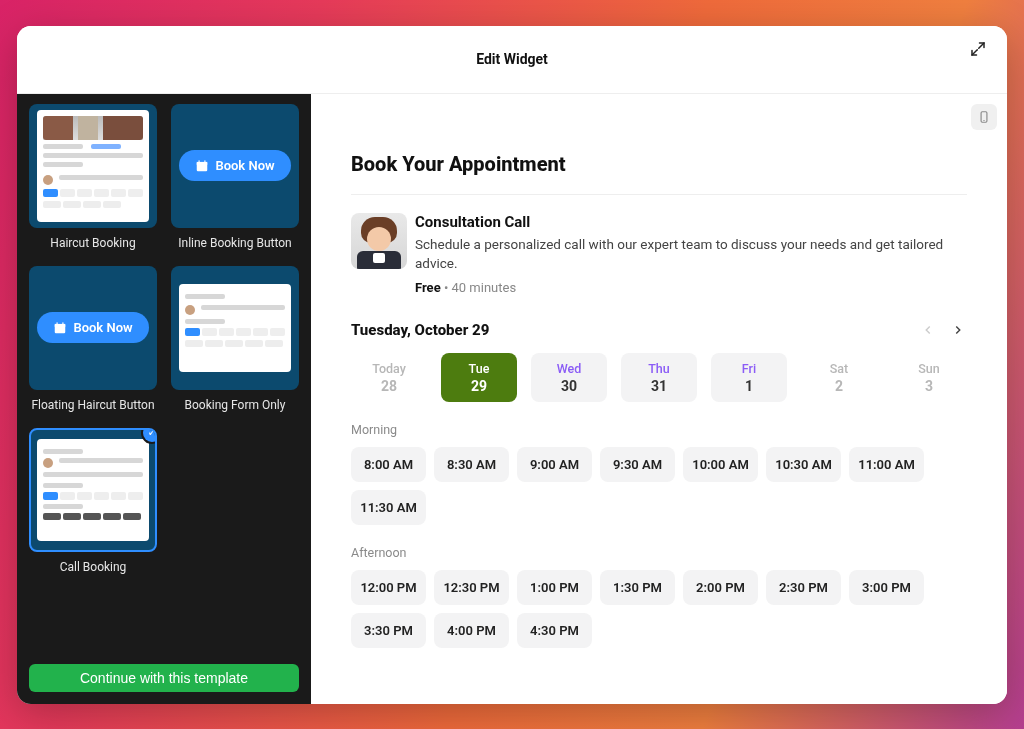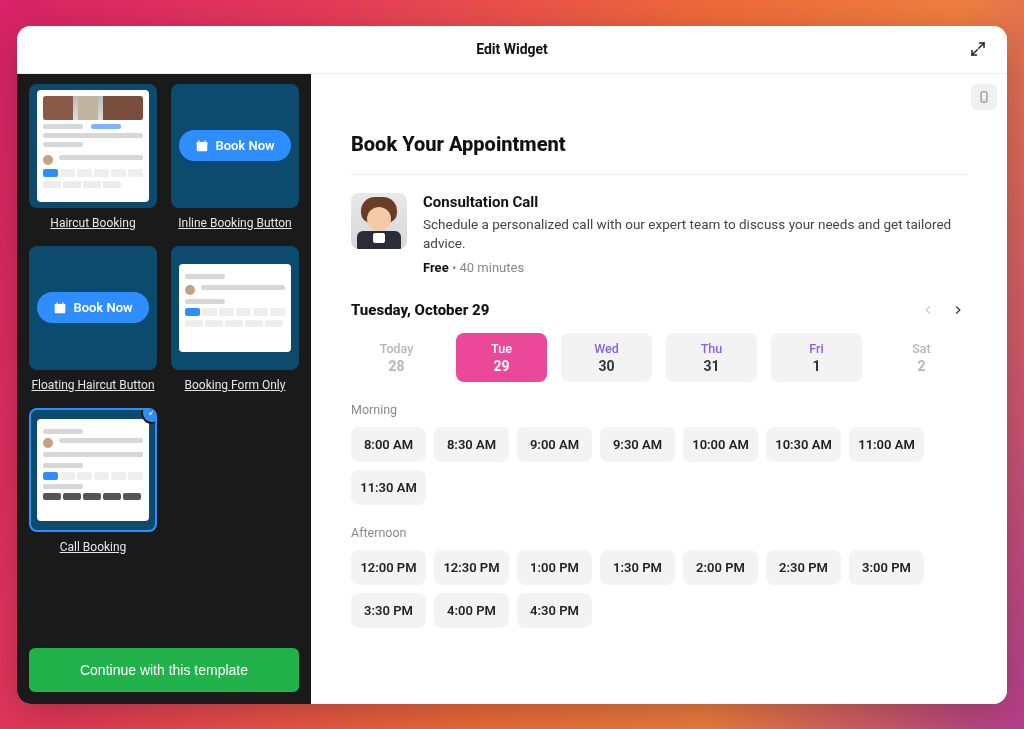--- a/index.html
+++ b/index.html
@@ -18,21 +18,21 @@
     width: 990px;
     height: 678px;
     background: #fff;
     border-radius: 14px;
     overflow: hidden;
     display: flex;
     flex-direction: column;
     box-shadow: 0 10px 40px rgba(0,0,0,0.25);
   }
   .modal-header {
-    height: 48px;
+    height: 68px;
     display: flex;
     align-items: center;
     justify-content: center;
     position: relative;
     border-bottom: 1px solid #eee;
     background:#fff;
   }
   .modal-title { font-size: 14px; font-weight: 700; color:#111; }
   .expand-icon { position: absolute; right: 16px; top: 14px; width: 22px; height: 22px; color:#222; cursor:pointer;}
   .modal-body { flex: 1; display: flex; overflow:hidden; }
@@ -64,28 +64,28 @@
     position:relative;
   }
   .template-card.selected .thumb { border-color:#2f8eff; }
   .sel-badge {
     position:absolute; top:-6px; right:-6px;
     width:18px;height:18px;border-radius:50%;
     background:#2f8eff;display:flex;align-items:center;justify-content:center;
     color:#fff;font-size:11px;
     box-shadow:0 0 0 2px #1a1a1a;
   }
-  .template-label { color:#e6e6e6; font-size:12px; margin-top:8px; text-align:center;text-decoration:underline;}
+  .template-label { color:#e6e6e6; font-size:12px; margin-top:8px; text-align:center;}
   .continue-btn {
     margin: 10px 2px 2px 2px;
     background:#22b24c;
     color:#fff;
     border:none;
     border-radius:6px;
-    height:44px;
+    height:28px;
     font-size:14px;
     font-weight:500;
     cursor:pointer;
   }
   
   .mock-page { background:#fff; width:112px; border-radius:4px; padding:6px; position:relative;}
   .mock-header{height:24px;background:linear-gradient(0deg,#ddd,#bbb);border-radius:3px 3px 0 0;display:flex;}
   .mock-header .sofa{flex:1;background:linear-gradient(90deg,#8a5a46 0 30%,transparent 30% 35%,#c0b39f 35% 55%,transparent 55% 60%,#7a4e3d 60%);border-radius:3px;}
   .mock-row { display:flex; gap:2px; margin-top:4px; }
   .mock-text { height:5px; background:#d7d7d7; border-radius:2px; flex:1;}
@@ -109,21 +109,21 @@
     padding: 32px 40px 40px 40px;
   }
   .device-toggle {
     position:absolute; top:10px; right:10px;
     width:26px;height:26px;border-radius:6px;
     background:#f0f0f0;display:flex;align-items:center;justify-content:center;
     color:#8a8a8a; cursor:pointer;
   }
   .preview h1{ font-size:20px; font-weight:800; color:#111; margin-top:26px;}
   .divider{height:1px;background:#eee;margin:18px 0;}
-  .service-row{display:flex;gap:16px;align-items:flex-start;}
+  .service-row{display:flex;gap:8px;align-items:flex-start;}
   .avatar{
     width:56px;height:56px;border-radius:8px;overflow:hidden;flex-shrink:0;
     background:linear-gradient(180deg,#e9e9e9 0%,#d6d6d6 100%);
     position:relative;
   }
   .avatar .hair{position:absolute;top:4px;left:10px;right:10px;height:26px;border-radius:14px 14px 10px 10px;background:#6a3e26;}
   .avatar .face{position:absolute;top:14px;left:16px;width:24px;height:24px;border-radius:50%;background:#f3c9a8;}
   .avatar .body{position:absolute;bottom:0;left:6px;right:6px;height:18px;background:#2a2d38;border-radius:6px 6px 0 0;}
   .avatar .collar{position:absolute;bottom:6px;left:22px;width:12px;height:10px;background:#fff;border-radius:2px;}
   .service-info h2{font-size:15px;font-weight:700;color:#111;}
@@ -139,21 +139,21 @@
   .day-cell{
     flex:1; min-width:0;
     background:#f3f3f4;border-radius:8px;
     padding:8px 4px;text-align:center;cursor:pointer;
     display:flex;flex-direction:column;gap:2px;
   }
   .day-cell .dow{font-size:12.5px;color:#8b5cf6;font-weight:500;}
   .day-cell .dom{font-size:14px;color:#333;font-weight:700;}
   .day-cell.disabled .dow,.day-cell.disabled .dom{color:#b7b7b7;}
   .day-cell.disabled{background:#fff;cursor:default;}
-  .day-cell.selected{background:#ec4899;}
+  .day-cell.selected{background:#4d7c0f;}
   .day-cell.selected .dow,.day-cell.selected .dom{color:#fff;}
   .section-label{font-size:12.5px;color:#8a8a8a;margin-top:20px;}
   .slot-grid{display:flex;flex-wrap:wrap;gap:8px;margin-top:10px;}
   .slot{
     background:#f3f3f4;border-radius:8px;
     padding:10px 0;width:75px;text-align:center;
     font-size:13px;color:#222;font-weight:600;cursor:pointer;
   }
 </style>
 </head>
@@ -382,20 +382,24 @@
                   <span class="dom">31</span>
           </div>
           <div class="day-cell normal">
             <span class="dow">Fri</span>
                   <span class="dom">1</span>
           </div>
           <div class="day-cell disabled">
             <span class="dow">Sat</span>
                   <span class="dom">2</span>
           </div>
+          <div class="day-cell disabled">
+            <span class="dow">Sun</span>
+                  <span class="dom">3</span>
+          </div>
         </div>
 
       <div id="slot-sections">
           <div class="section-label">Morning</div>
           <div class="slot-grid">
             <div class="slot">8:00 AM</div>
             <div class="slot">8:30 AM</div>
             <div class="slot">9:00 AM</div>
             <div class="slot">9:30 AM</div>
             <div class="slot">10:00 AM</div>

